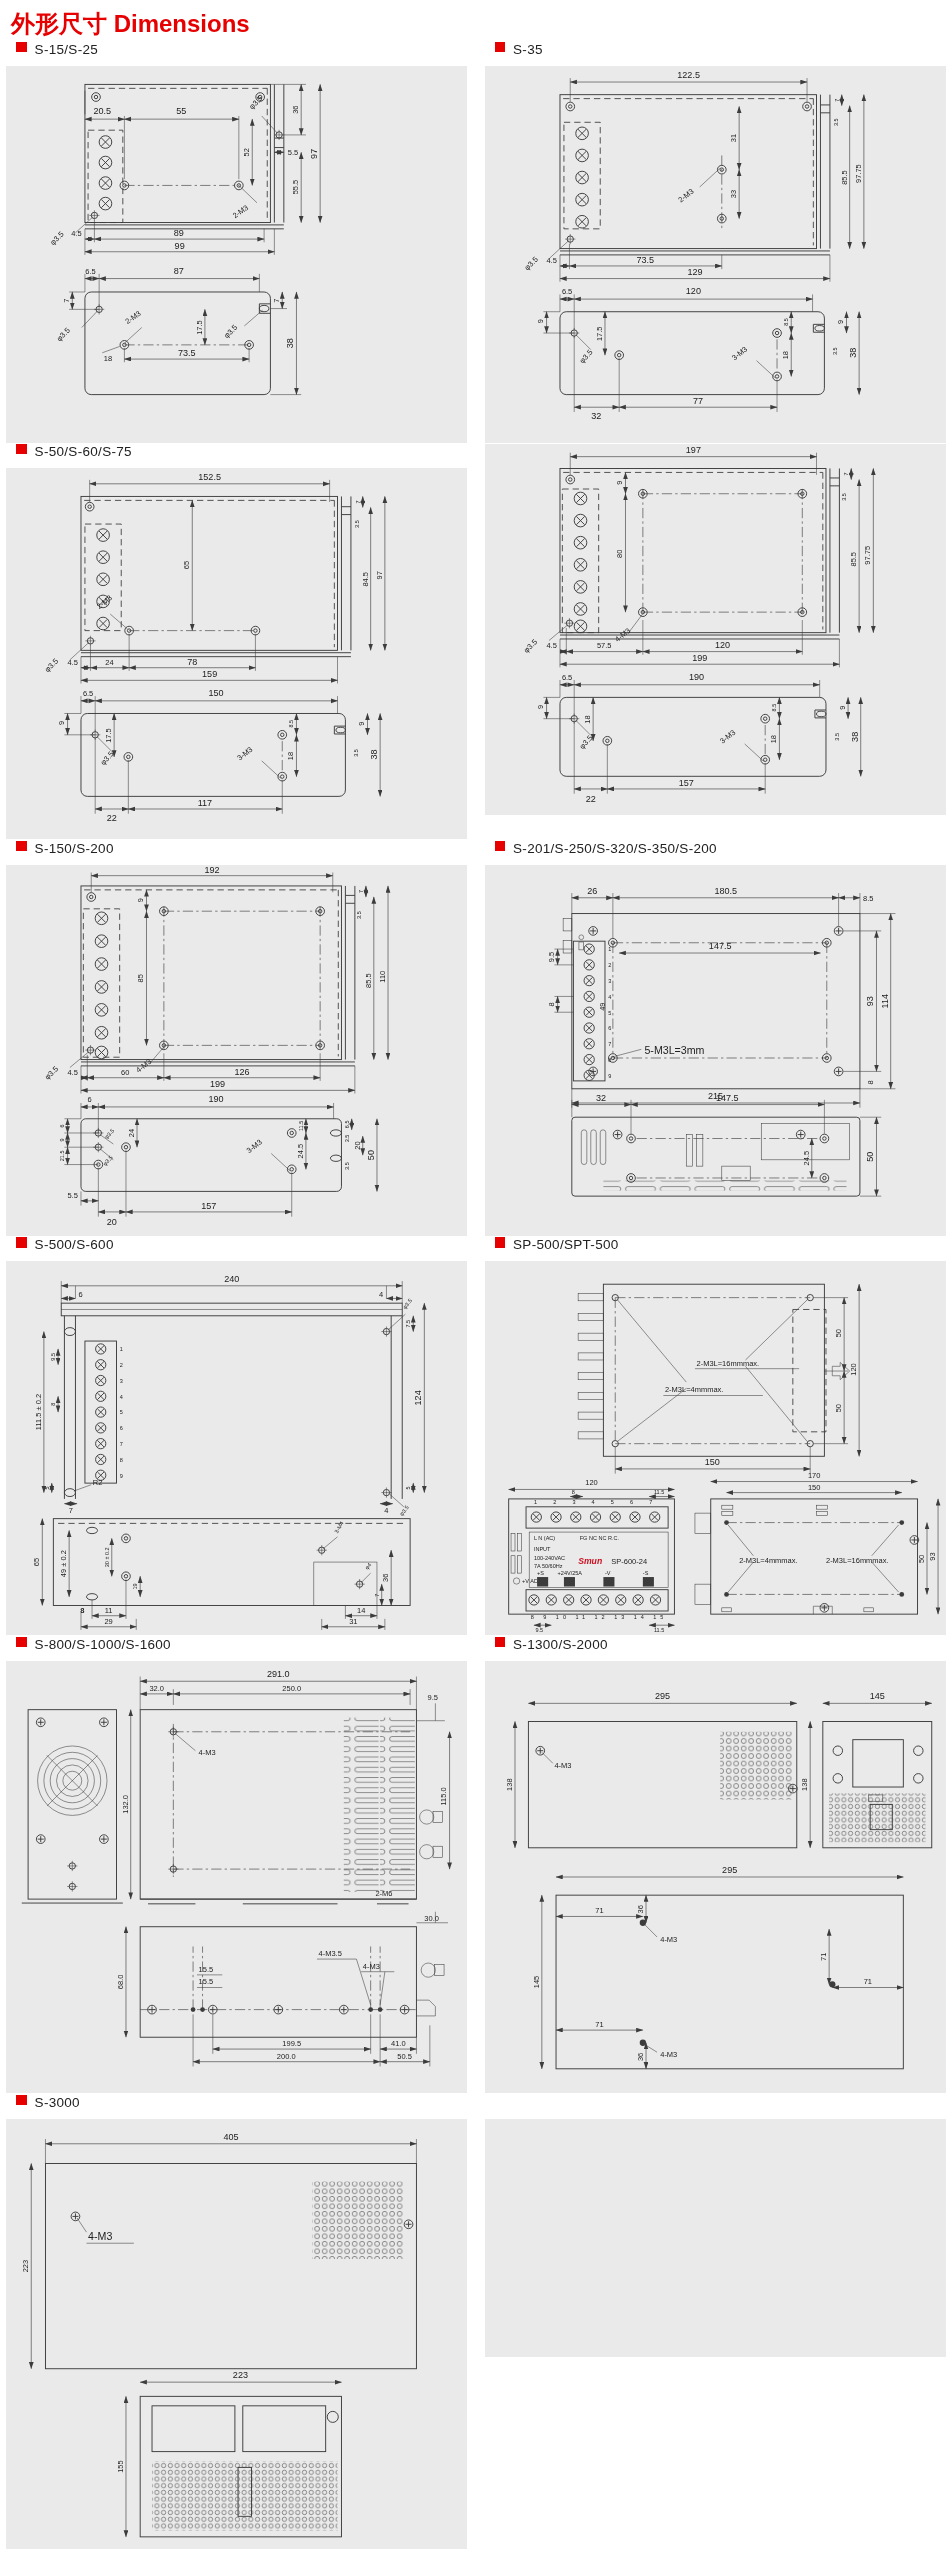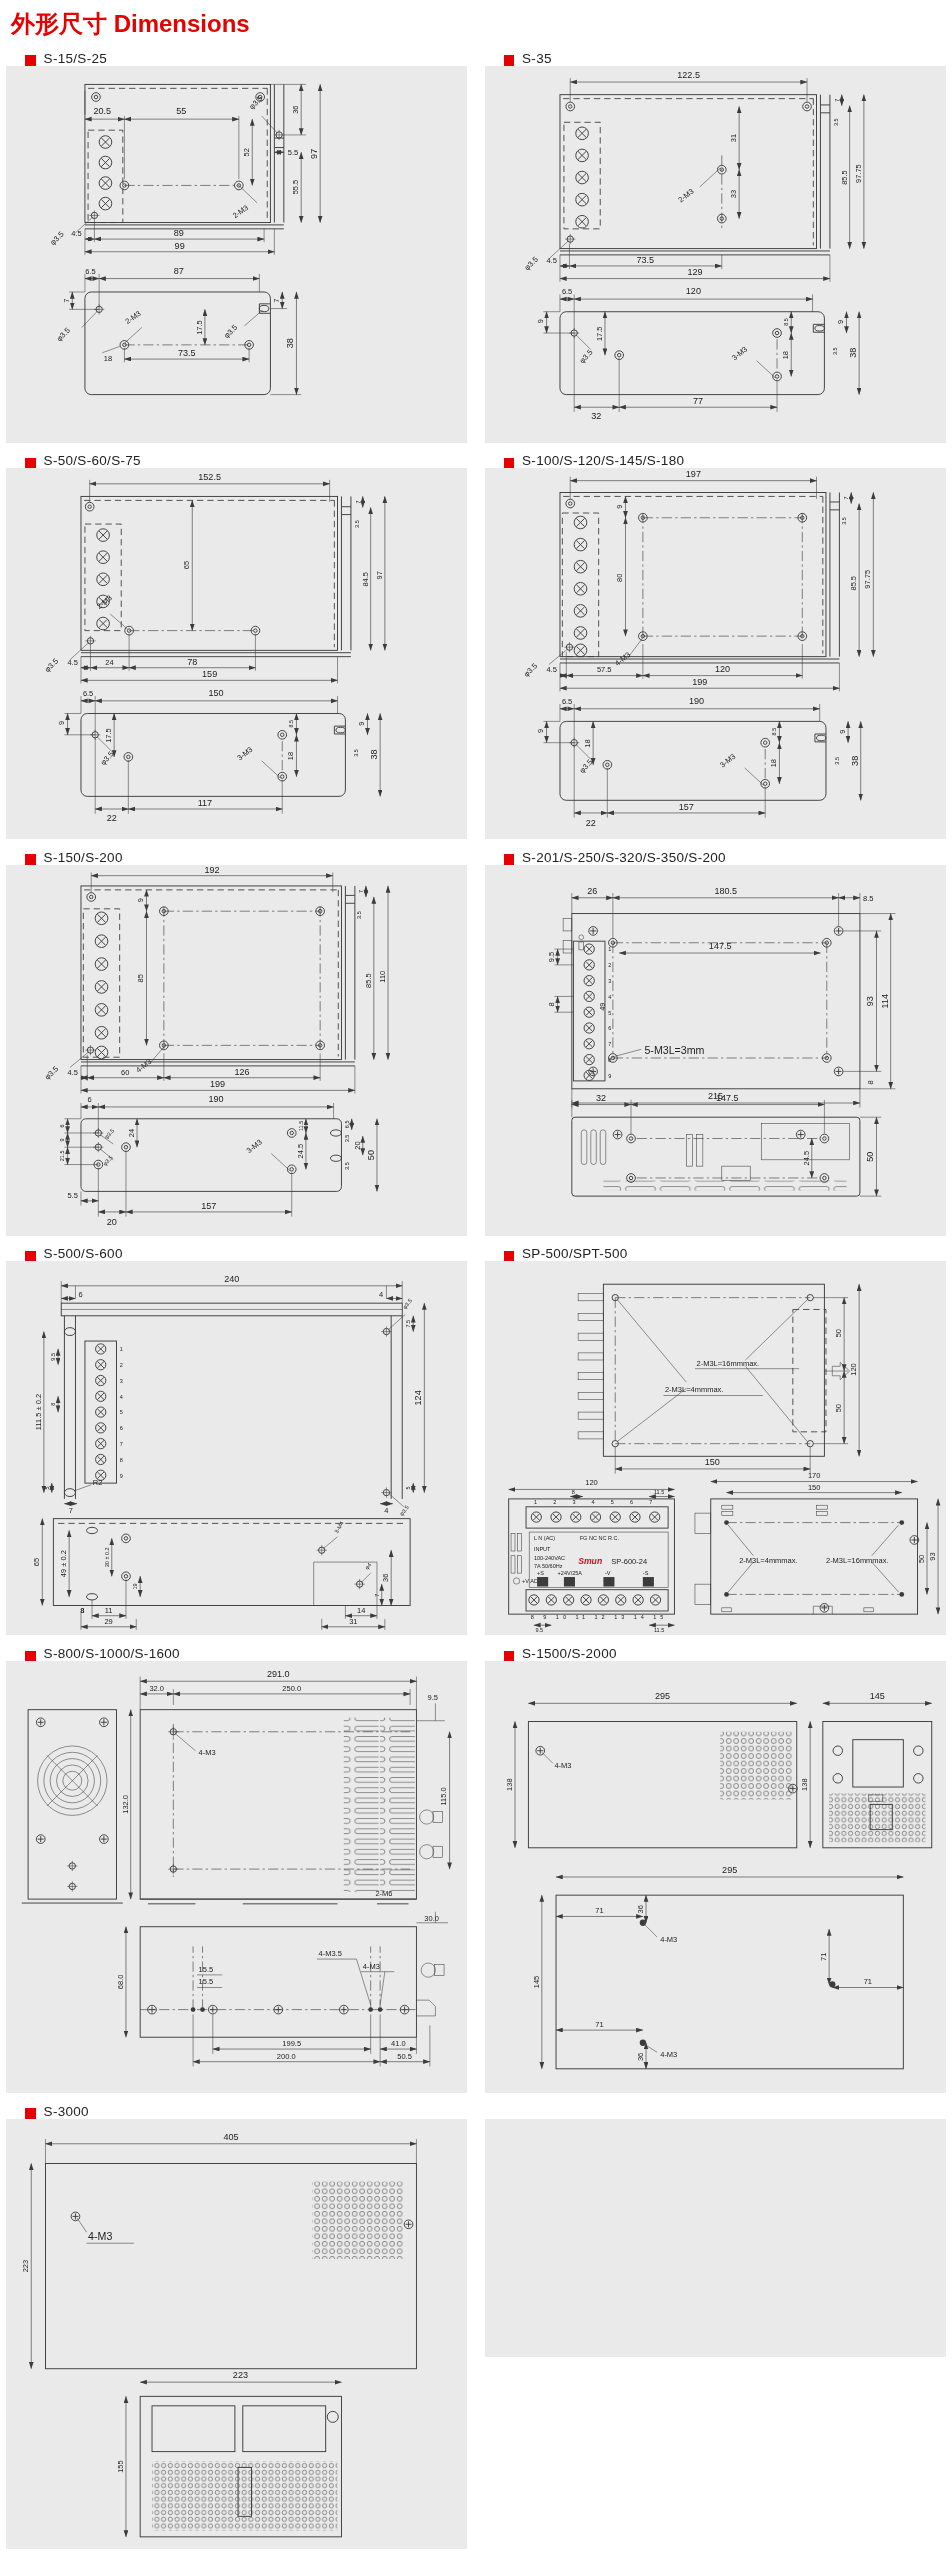--- a/index.html
+++ b/index.html
@@ -1,21 +1,21 @@
 <!DOCTYPE html>
 <html style="--accent: #e60000; --panel: #eaeaea; --ink: #3c3c3c;font-size:12.7px"><head>
 <meta charset="utf-8">
 <style>
   :root{--accent:#e60000;--panel:#eaeaea;--ink:#3c3c3c}
   html,body{margin:0;padding:0;background:#fff}
   body{width:952px;font-family:"Liberation Sans","DejaVu Sans",sans-serif}
   .title{color:var(--accent);font-size:24px;font-weight:700;margin:8px 0 1.6px 11px}
   .grid{display:grid;grid-template-columns:1fr 1fr;column-gap:17.5px;row-gap:1.6px;margin:0 6.3px 8px}
   .cell{display:flex;flex-direction:column}
-  .hdr{display:flex;align-items:flex-end;gap:8px;height:24px;margin-left:19px}
+  .hdr{display:flex;align-items:flex-start;gap:8px;height:24px;margin-left:10px}
   .sq{width:10.3px;height:10.3px;background:var(--accent);flex:none}
   .hlabel{font-size:13.5px;color:#222;letter-spacing:0.3px}
   .panel{background:var(--panel)}
   svg.draw{display:block}
   svg text{font-family:"Liberation Sans","DejaVu Sans",sans-serif;font-size:11.5px;fill:#222}
   .sm{font-size:9.5px}.xs{font-size:7px}.t13{font-size:13.5px}
   .mid{text-anchor:middle}.end{text-anchor:end}
   .s{fill:none;stroke:var(--ink);stroke-width:1.2}
   .thin{fill:none;stroke:var(--ink);stroke-width:.7}
   .d{fill:none;stroke:var(--ink);stroke-width:1.1;stroke-dasharray:8 5}
@@ -343,24 +343,20 @@
       <line class="dm" x1="113" y1="431" x2="155" y2="431"></line>
             <text class="mid" x="134" y="446">22</text>
       <line class="dm" x1="155" y1="431" x2="350" y2="431"></line>
             <text class="mid" x="252" y="427">117</text>
     </g>
   </svg>
   </div>
 </div>
 
 <div class="cell">
-  <div class="hdr">
-        <span class="sq"></span>
-        <span class="hlabel">S-100/S-120/S-145/S-180</span>
-      </div>
   <div class="panel">
   <svg class="draw" viewBox="0 0 584 468" width="100%" height="371">
     <g>
       <rect class="s" x="95" y="30" width="337" height="208"></rect>
       <path class="d" d="M99,35 H428 M428,35 V234"></path>
       <use href="#sc" x="108" y="44"></use>
       <path class="thin" d="M108,38 V10 M420,38 V10"></path>
       <line class="dm" x1="108" y1="15" x2="420" y2="15"></line>
             <text class="mid" x="264" y="10">197</text>
       <rect class="d" x="98" y="56" width="46" height="182"></rect>
@@ -980,21 +976,21 @@
       <line class="dm" x1="474" y1="506" x2="537" y2="506"></line>
             <text class="mid sm" x="505" y="502">50.5</text>
     </g>
   </svg>
   </div>
 </div>
 
 <div class="cell">
   <div class="hdr">
         <span class="sq"></span>
-        <span class="hlabel">S-1500/S-2000</span>
+        <span class="hlabel">S-1300/S-2000</span>
       </div>
   <div class="panel">
   <svg class="draw" viewBox="0 0 584 544" width="100%" height="432">
     <g>
       <rect class="s" x="55" y="75" width="340" height="160"></rect>
       <line class="dm" x1="55" y1="52" x2="395" y2="52"></line>
             <text class="mid" x="225" y="47">295</text>
       <line class="dm" x1="38" y1="75" x2="38" y2="235"></line>
             <text class="mid sm" transform="translate(34,155) rotate(-90)">138</text>
       <use href="#ph" x="70" y="112"></use>

